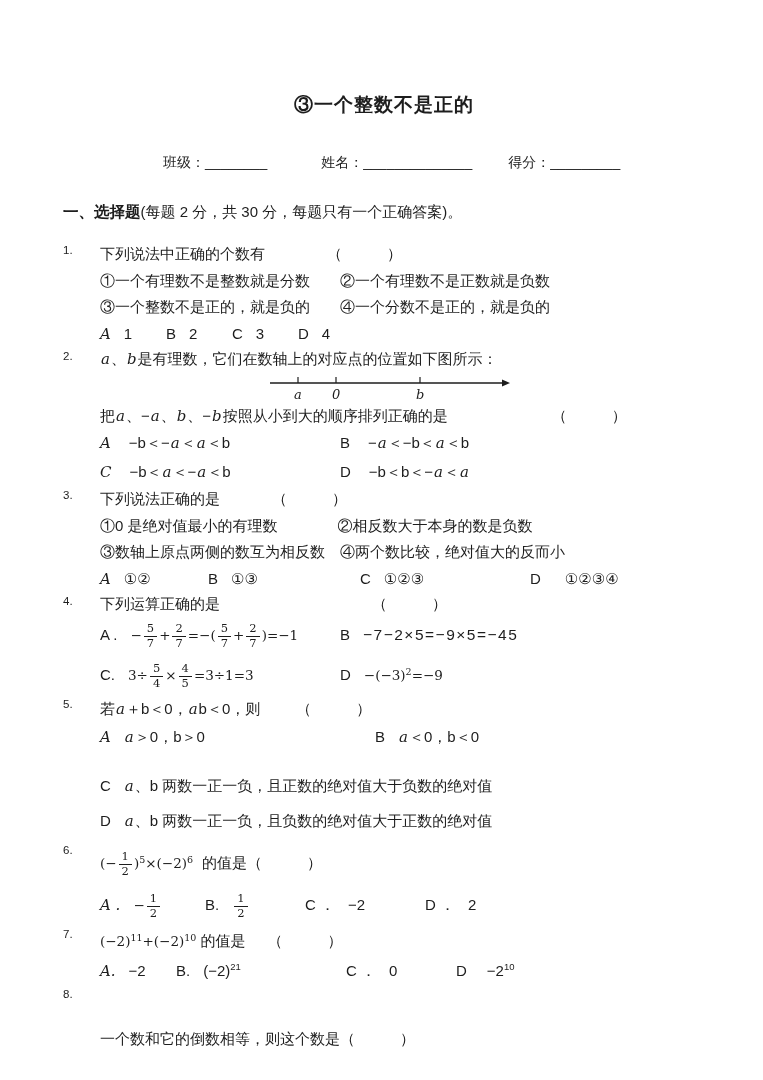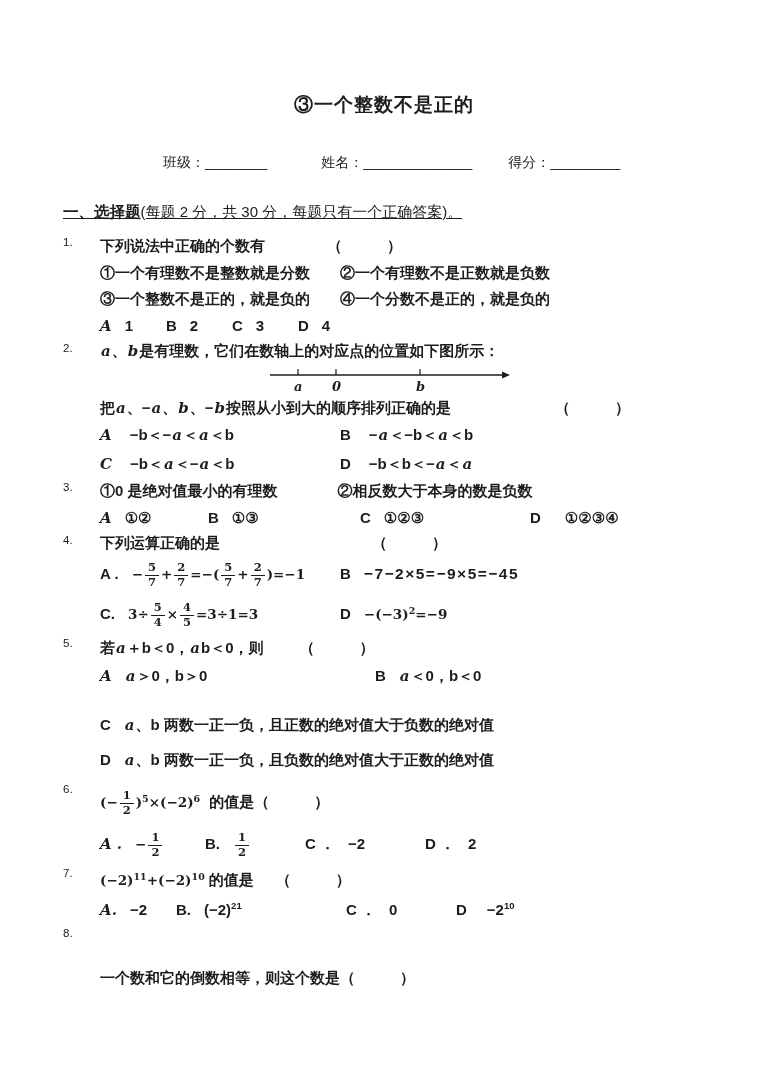--- a/index.html
+++ b/index.html
@@ -8,25 +8,25 @@
     padding:92px 58px 0 63px;
     background:#fff;color:#1d1d1d;
     font-family:"Liberation Sans",sans-serif;
     font-size:15px;position:relative;overflow:hidden;
   }
   .title{font-size:19px;font-weight:700;text-align:center;margin:0 0 36px 0;letter-spacing:1px;}
   .hdr{display:flex;padding-left:100px;margin-bottom:30px;font-size:14px;white-space:pre;}
   .hdr .fld{display:inline-block;}
   .hdr .f0{margin-right:54px;}
   .hdr .f1{margin-right:36px;}
-  .sec{margin-bottom:10px;text-decoration:underline;}
+  .sec{margin-bottom:18px;}
   .sec .b{font-weight:700;font-size:15.5px;}
   .q{display:flex;}
   .qnum{width:37px;flex:0 0 37px;font-size:11.5px;padding-top:3px;}
-  .qbody{flex:1;min-width:0;font-weight:bold;}
+  .qbody{flex:1;min-width:0;}
   .line{line-height:26.5px;}
   .opts{display:flex;line-height:26.5px;}
   .opt{display:inline-flex;align-items:baseline;white-space:pre;}
   .letter{margin-right:13px;}
   .opts .opt:first-child .letter, .optrow .opt:first-child .letter{
     font-style:italic;font-family:"DejaVu Serif",serif;}
   .fm{white-space:pre;}
   .mi{font-family:"DejaVu Serif",serif;font-style:italic;padding:0 1px;}
   sup{font-size:9.5px;vertical-align:super;line-height:0;}
   .frac{display:inline-flex;flex-direction:column;text-align:center;
@@ -127,21 +127,23 @@
       <div class="optrow">
         <span class="opt"><span class="letter">C</span><span class="fm">−b＜<span class="mi">a</span>＜−<span class="mi">a</span>＜b</span></span>
         <span class="opt"><span class="letter">D</span><span class="fm">−b＜b＜−<span class="mi">a</span>＜<span class="mi">a</span></span></span>
       </div>
     </div>
   </div>
 
   <div class="q q3">
     <span class="qnum">3.</span>
     <div class="qbody">
+      <div class="line"><span>下列说法正确的是</span><span class="paren" style="margin-left:52px">（　　　）</span></div>
       <div class="line">①0 是绝对值最小的有理数　　　　②相反数大于本身的数是负数</div>
+      <div class="line">③数轴上原点两侧的数互为相反数　④两个数比较，绝对值大的反而小</div>
       <div class="opts">
         <span class="opt"><span class="letter">A</span><span>①②</span></span>
         <span class="opt"><span class="letter">B</span><span>①③</span></span>
         <span class="opt"><span class="letter">C</span><span>①②③</span></span>
         <span class="opt"><span class="letter" style="margin-right:24px">D</span><span>①②③④</span></span>
       </div>
     </div>
   </div>
 
   <div class="q q4">

